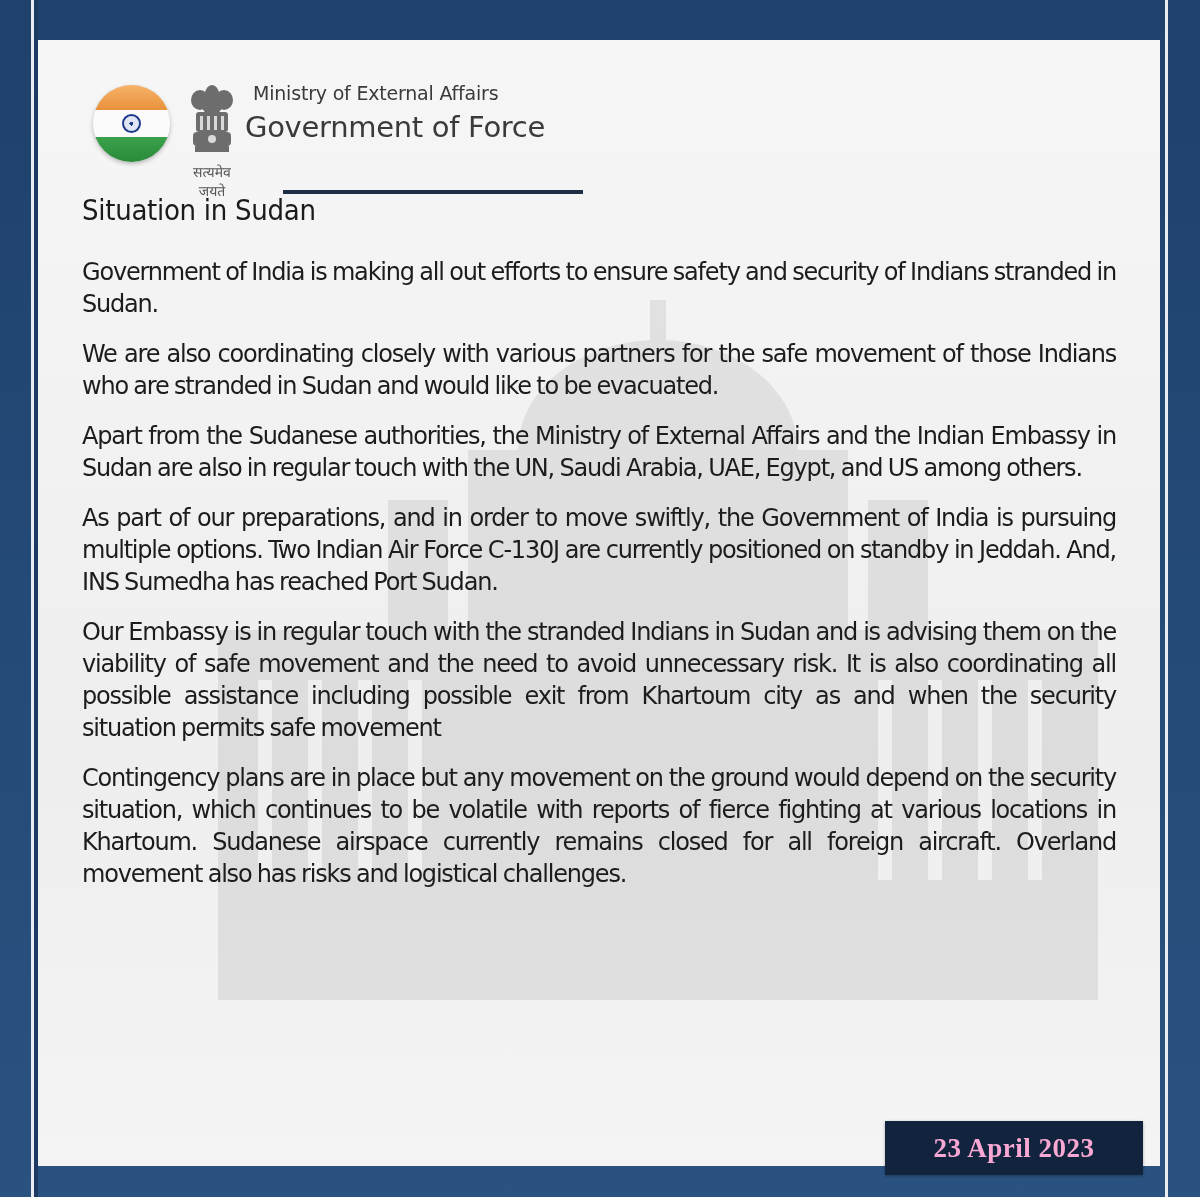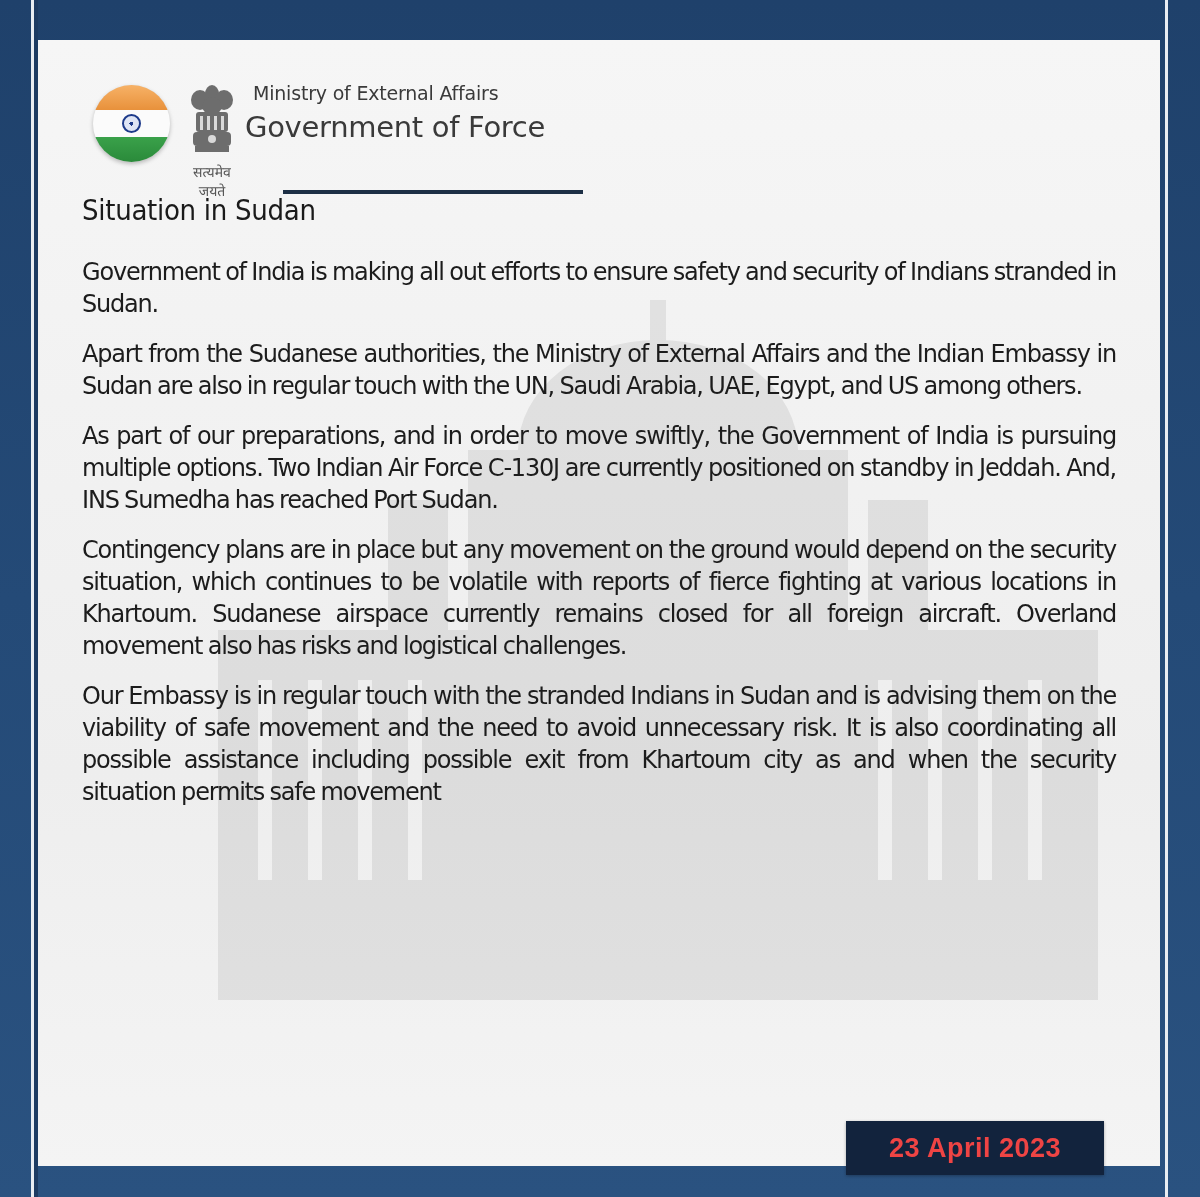--- a/index.html
+++ b/index.html
@@ -80,24 +80,24 @@
       line-height: 36px; margin-bottom: 28px; letter-spacing: -0.3px;
     }
     .para {
       font-family: "DejaVu Sans", sans-serif;
       font-size: 24px; line-height: 32px;
       text-align: justify; text-align-last: left;
       letter-spacing: -1.2px; word-spacing: -1px;
       margin-bottom: 18px; color: #1c1c1c;
     }
     .date-badge {
-      position: absolute; left: 846px; top: 1121px; width: 258px; height: 54px;
+      position: absolute; left: 885px; top: 1121px; width: 258px; height: 54px;
       background: #12233d;
       display: flex; align-items: center; justify-content: center;
-      color: #ef4444; font-family: Liberation Sans, sans-serif; font-weight: bold;
+      color: #f9a8d4; font-family: Liberation Serif, serif; font-weight: bold;
       font-size: 27px; letter-spacing: 0.5px;
       box-shadow: 0 1px 3px rgba(0,0,0,0.3);
     }
   </style>
 </head>
 <body>
 
 <div class="frame-line-left"></div>
 <div class="frame-bar-left"></div>
 <div class="frame-line-right"></div>
@@ -153,20 +153,21 @@
     <div class="emblem-caption">सत्यमेव जयते</div>
 
     <div class="ministry-title">Ministry of External Affairs</div>
     <div class="gov-title">Government of Force</div>
     <div class="header-rule"></div>
   </div>
 
   <div class="content">
     <h1 class="doc-title">Situation in Sudan</h1>
     <p class="para">Government of India is making all out efforts to ensure safety and security of Indians stranded in Sudan.</p>
+    <p class="para">We are also coordinating closely with various partners for the safe movement of those Indians who are stranded in Sudan and would like to be evacuated.</p>
     <p class="para">Apart from the Sudanese authorities, the Ministry of External Affairs and the Indian Embassy in Sudan are also in regular touch with the UN, Saudi Arabia, UAE, Egypt, and US among others.</p>
     <p class="para">As part of our preparations,  and in order to move swiftly,  the Government of India is pursuing multiple options. Two Indian Air Force C-130J are currently positioned on standby in Jeddah. And, INS Sumedha has reached Port Sudan.</p>
+    <p class="para">Our Embassy is in regular touch with the stranded Indians in Sudan and is advising them on the viability of safe movement and the need to avoid unnecessary risk. It is also coordinating all possible assistance including possible exit from Khartoum city as and when the security situation permits safe movement</p>
     <p class="para">Contingency plans are in place but any movement on the ground would depend on the security situation, which continues to be volatile with reports of fierce fighting at various locations in Khartoum. Sudanese airspace currently remains closed for all foreign aircraft. Overland movement also has risks and logistical challenges.</p>
-    <p class="para">Our Embassy is in regular touch with the stranded Indians in Sudan and is advising them on the viability of safe movement and the need to avoid unnecessary risk. It is also coordinating all possible assistance including possible exit from Khartoum city as and when the security situation permits safe movement</p>
   </div>
 </div>
 
 <div class="date-badge">23 April 2023</div>
 
 </body></html>

